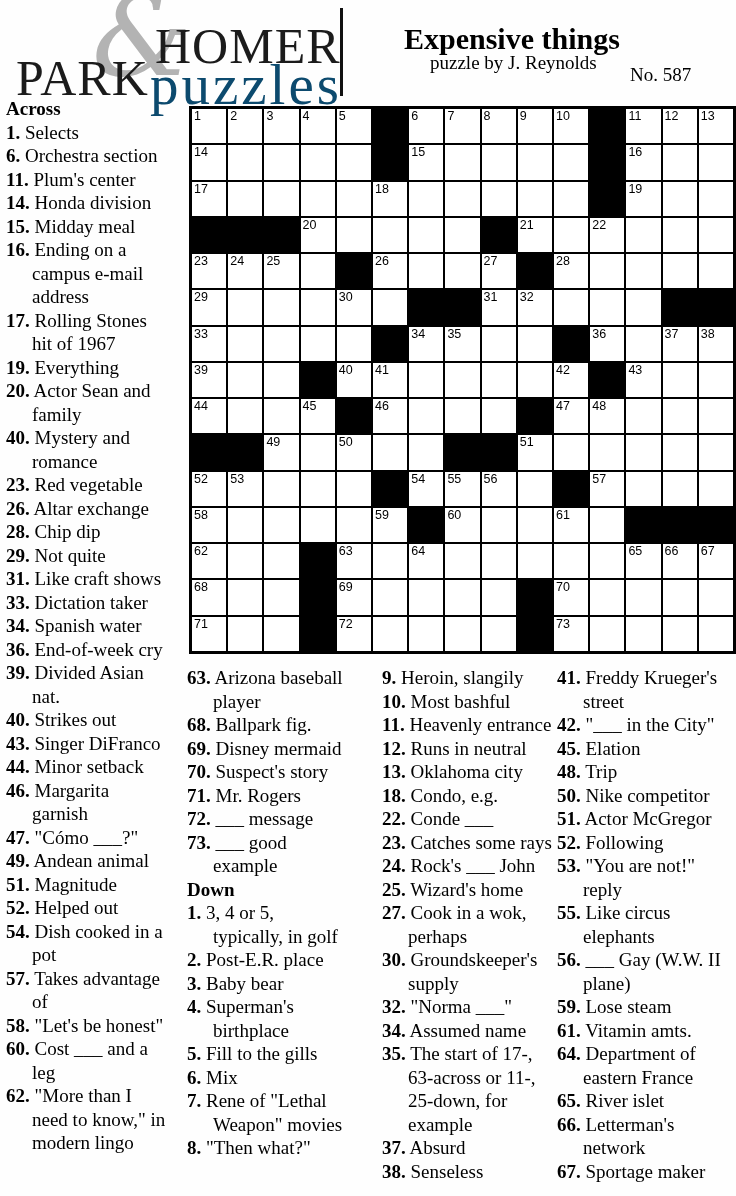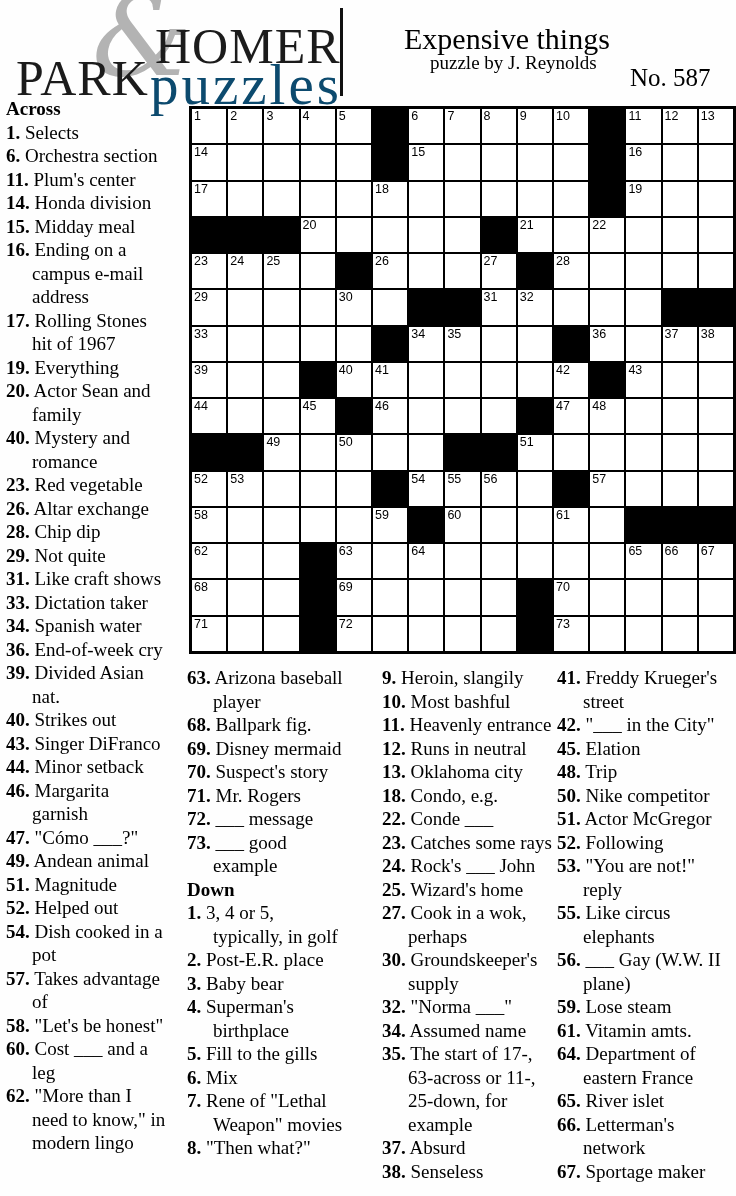--- a/index.html
+++ b/index.html
@@ -9,23 +9,23 @@
   
   .logo-word{position:absolute;font-size:50px;letter-spacing:1px;color:#1b1b1b;z-index:2;
              font-family:"Liberation Serif",serif;}
   .logo-park{left:16px;top:17px;margin-top:32px;}
   .logo-homer{left:155px;top:17px;}
   .logo-amp{position:absolute;left:92px;top:-20px;font-size:112px;line-height:1;
             color:#b3b3b3;z-index:1;font-family:"DejaVu Serif",serif;font-style:italic;}
   .logo-tagline{position:absolute;left:150px;top:52px;font-size:57px;letter-spacing:3px;
             color:#0c4a6e;z-index:0;font-family:Liberation Serif, serif;}
   .hdr-divider{position:absolute;left:340px;top:8px;width:3px;height:88px;background:#111;}
-  .puzzle-title{position:absolute;left:404px;top:22px;margin:0;font-size:30px;font-weight:normal;}
+  .puzzle-title{position:absolute;left:404px;top:22px;margin:0;font-size:30px;font-weight:bold;}
   .puzzle-byline{position:absolute;left:410px;top:52px;font-size:19px;margin-left:20px;}
-  .puzzle-number{position:absolute;left:630px;top:64px;font-size:25px;}
+  .puzzle-number{position:absolute;left:630px;top:64px;font-size:19px;}
 
   
   .clues{font-size:19px;line-height:23.5px;}
   .clue{padding-left:26px;text-indent:-26px;}
   .clue b{font-weight:bold;}
   .clues-header{font-weight:bold;}
   .sidebar{position:absolute;left:6px;top:97px;width:162px;}
   .bcol1{position:absolute;left:187px;top:666px;width:157px;}
   .bcol2{position:absolute;left:366px;top:666px;width:178px;margin-left:16px;}
   .bcol3{position:absolute;left:557px;top:666px;width:179px;}

